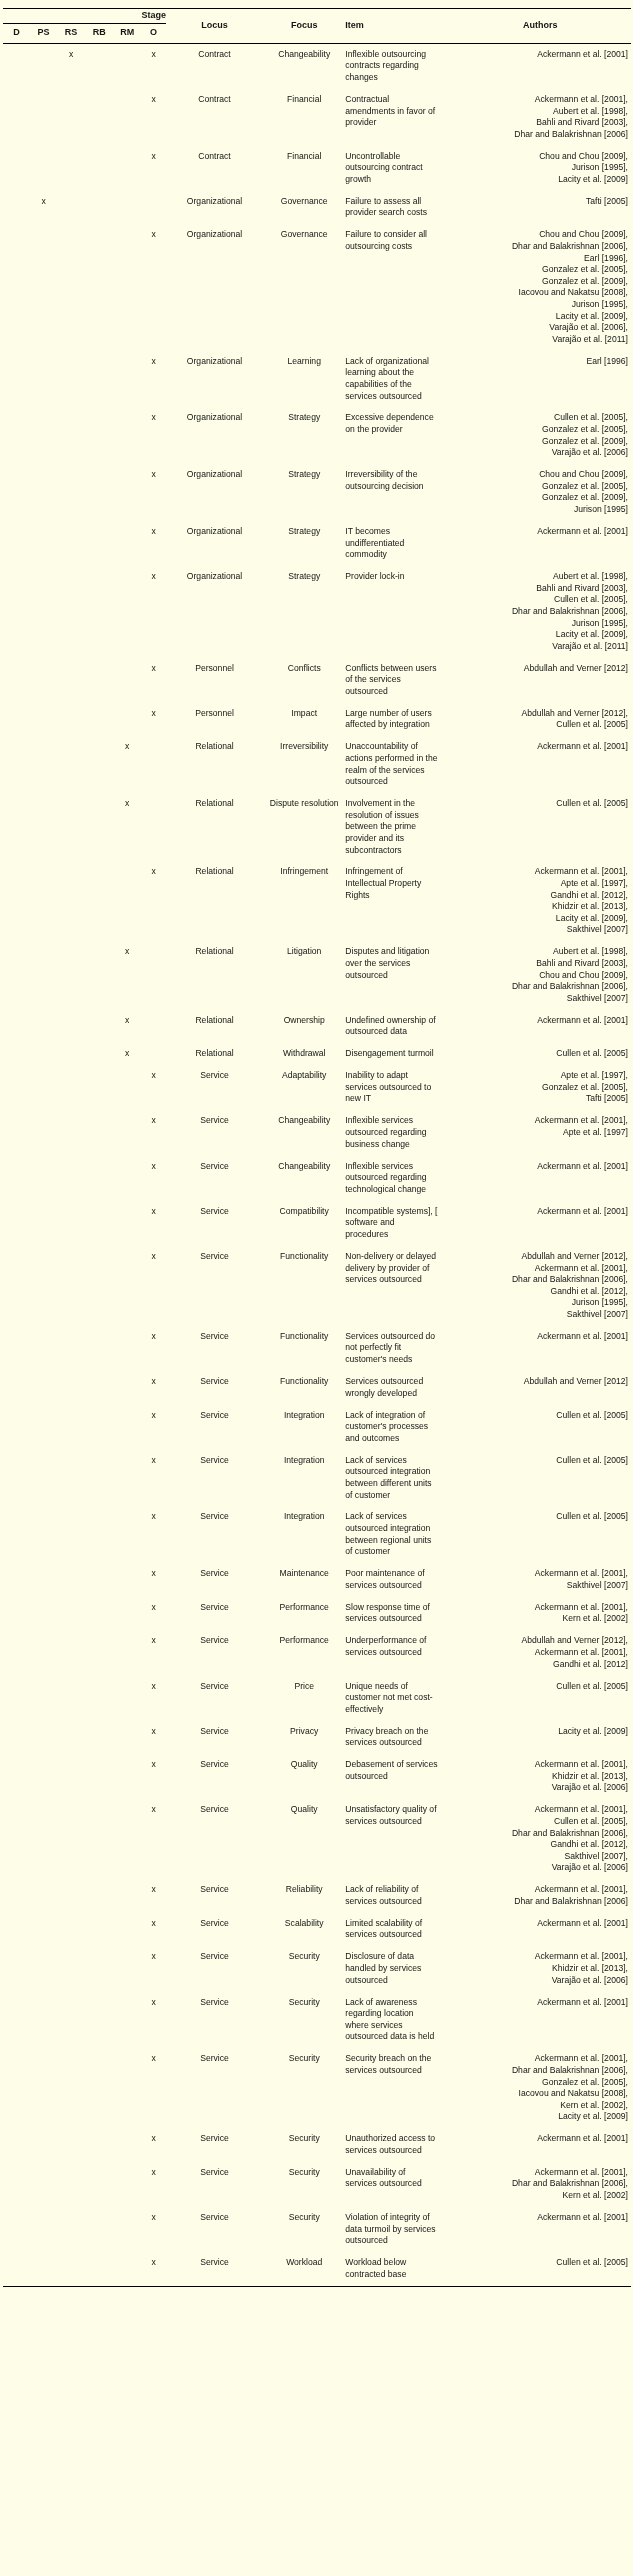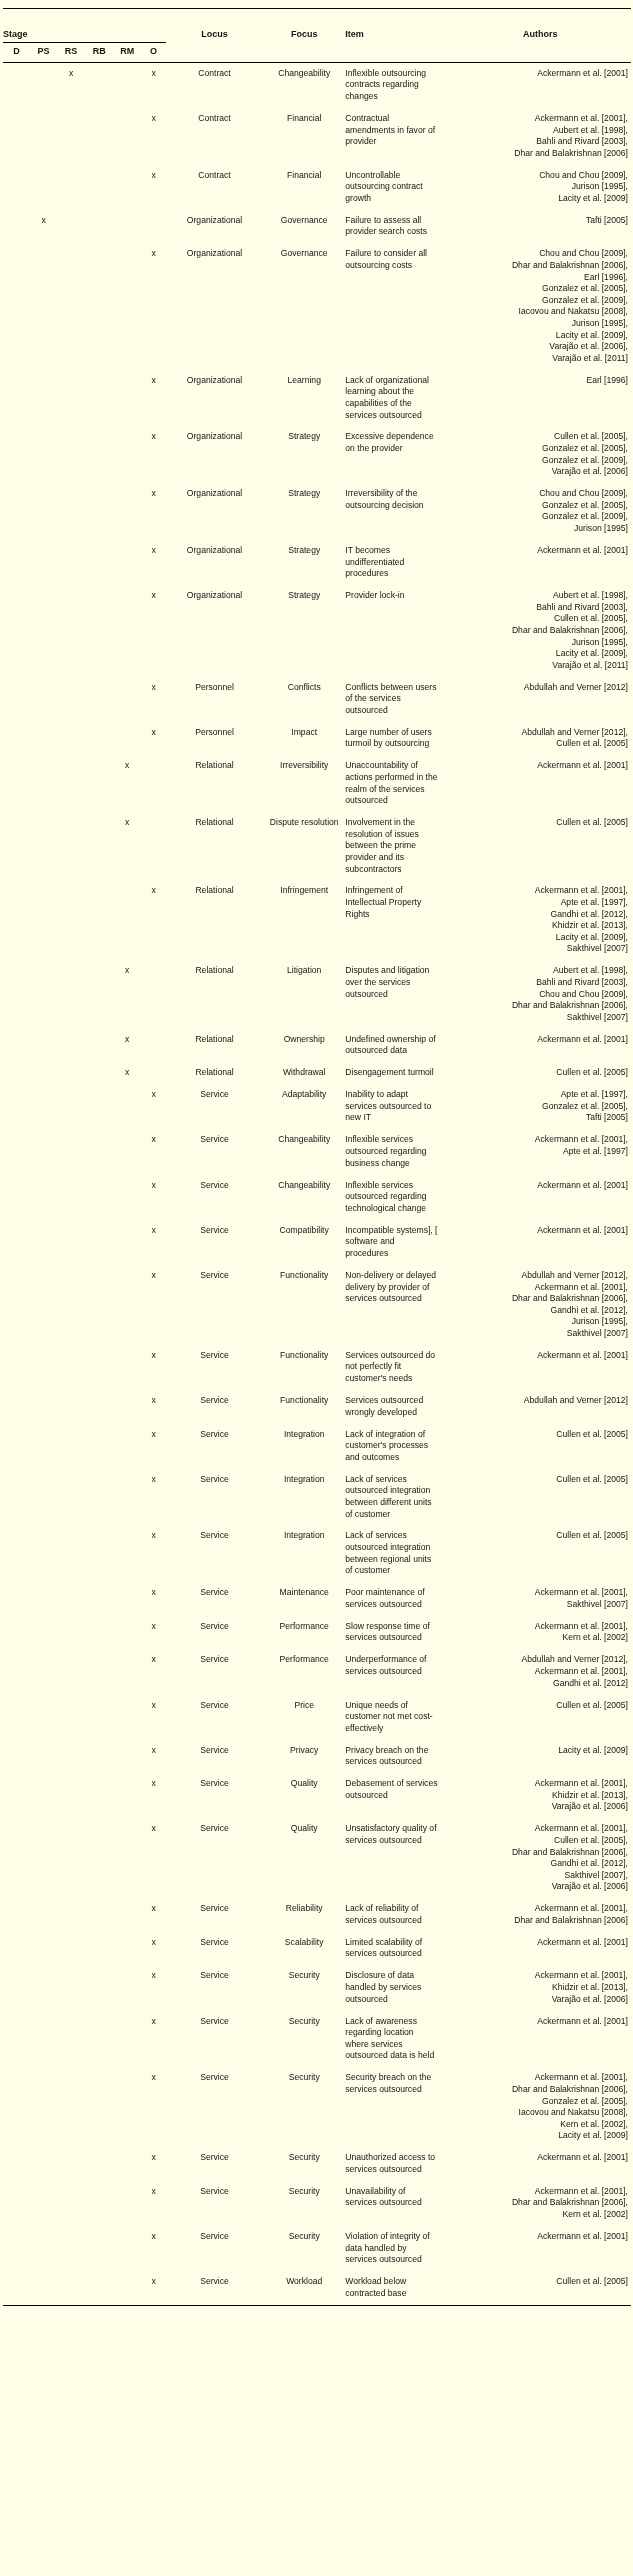--- a/index.html
+++ b/index.html
@@ -25,24 +25,24 @@
   thead {
     border-bottom: 1.6px solid #000;
   }
   th {
     font-weight: bold;
     font-size: 9px;
     line-height: 11.2px;
     padding: 0;
   }
   th.stage-group {
-    padding-top: 20px;
+    padding-top: 1px;
     padding-bottom: 2.2px;
     border-bottom: 1.2px solid #000;
-    text-align: left;
+    text-align: right;
   }
   th.stage-col {
     padding-top: 3px;
     padding-bottom: 4.5px;
     text-align: center;
   }
   th.main-col {
     vertical-align: middle;
     text-align: center;
   }
@@ -220,21 +220,21 @@
   </tr>
       <tr>
     <td class="stage-cell"></td>
     <td class="stage-cell"></td>
     <td class="stage-cell"></td>
     <td class="stage-cell"></td>
     <td class="stage-cell"></td>
     <td class="stage-cell">x</td>
     <td class="locus-cell">Organizational</td>
     <td class="focus-cell">Strategy</td>
-    <td class="item-cell">IT becomes undifferentiated procedures</td>
+    <td class="item-cell">IT becomes undifferentiated commodity</td>
     <td class="authors-cell">Ackermann et al. [2001]</td>
   </tr>
       <tr>
     <td class="stage-cell"></td>
     <td class="stage-cell"></td>
     <td class="stage-cell"></td>
     <td class="stage-cell"></td>
     <td class="stage-cell"></td>
     <td class="stage-cell">x</td>
     <td class="locus-cell">Organizational</td>
@@ -262,21 +262,21 @@
   </tr>
       <tr>
     <td class="stage-cell"></td>
     <td class="stage-cell"></td>
     <td class="stage-cell"></td>
     <td class="stage-cell"></td>
     <td class="stage-cell"></td>
     <td class="stage-cell">x</td>
     <td class="locus-cell">Personnel</td>
     <td class="focus-cell">Impact</td>
-    <td class="item-cell">Large number of users turmoil by outsourcing</td>
+    <td class="item-cell">Large number of users affected by integration</td>
     <td class="authors-cell">Abdullah and Verner [2012],
 Cullen et al. [2005]</td>
   </tr>
       <tr>
     <td class="stage-cell"></td>
     <td class="stage-cell"></td>
     <td class="stage-cell"></td>
     <td class="stage-cell"></td>
     <td class="stage-cell">x</td>
     <td class="stage-cell"></td>
@@ -673,21 +673,21 @@
   </tr>
       <tr>
     <td class="stage-cell"></td>
     <td class="stage-cell"></td>
     <td class="stage-cell"></td>
     <td class="stage-cell"></td>
     <td class="stage-cell"></td>
     <td class="stage-cell">x</td>
     <td class="locus-cell">Service</td>
     <td class="focus-cell">Security</td>
-    <td class="item-cell">Violation of integrity of data handled by services outsourced</td>
+    <td class="item-cell">Violation of integrity of data turmoil by services outsourced</td>
     <td class="authors-cell">Ackermann et al. [2001]</td>
   </tr>
       <tr>
     <td class="stage-cell"></td>
     <td class="stage-cell"></td>
     <td class="stage-cell"></td>
     <td class="stage-cell"></td>
     <td class="stage-cell"></td>
     <td class="stage-cell">x</td>
     <td class="locus-cell">Service</td>

